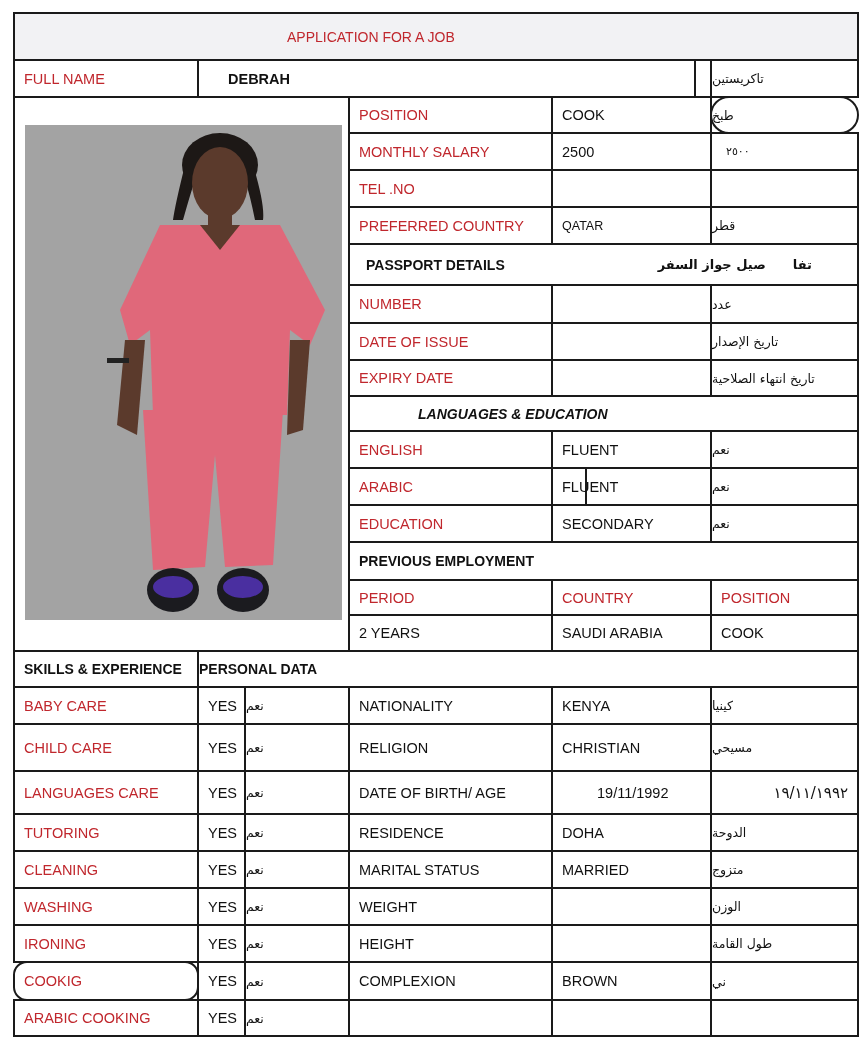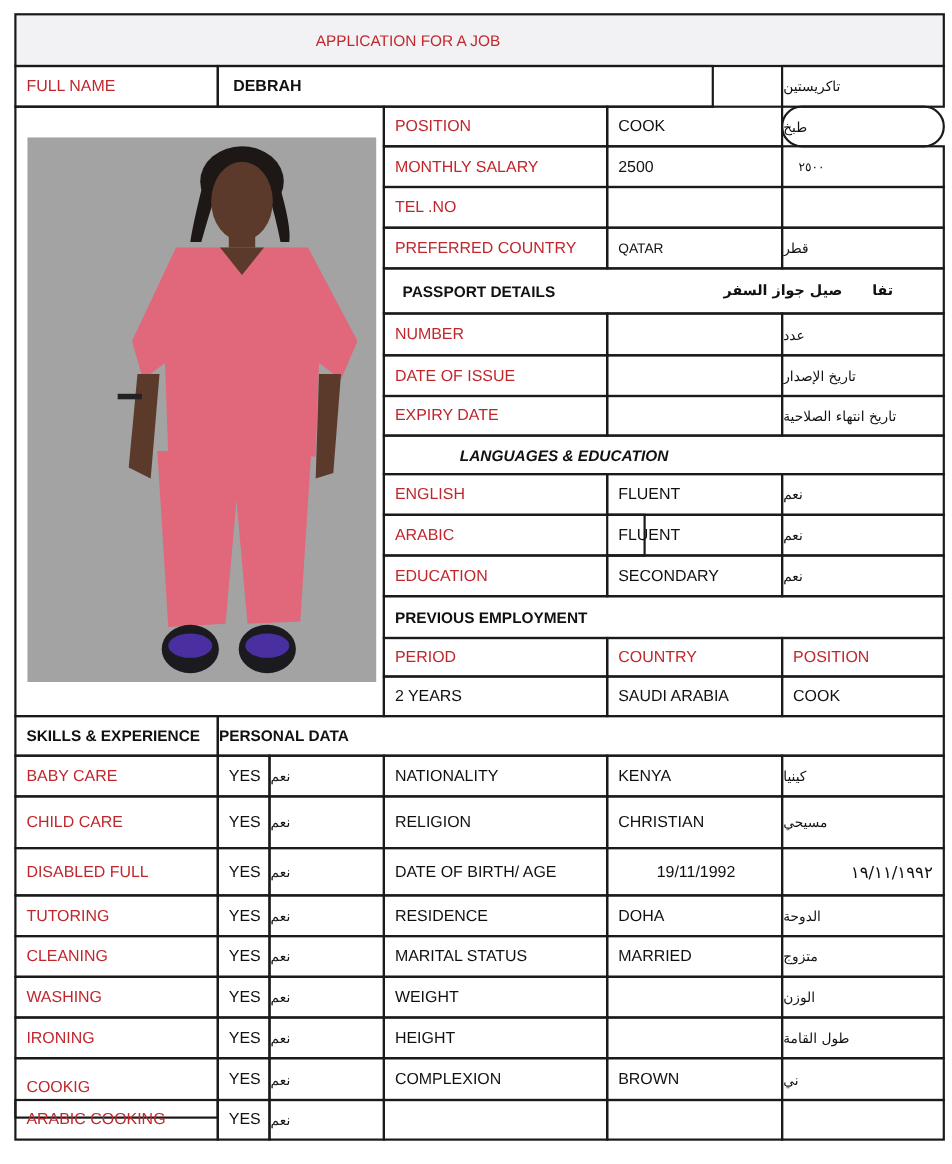--- a/index.html
+++ b/index.html
@@ -17,21 +17,21 @@
 </head>
 <body>
 
 <div class="cell header" style="left:13px;top:12px;width:846px;height:49px;">
   <span class="red" style="margin-left:272px;font-size:14px;">APPLICATION FOR A JOB</span>
 </div>
 
 <div class="cell pl" style="left:13px;top:59px;width:186px;height:39px;">
   <span class="red">FULL NAME</span>
 </div>
-<div class="cell pl" style="left:197px;top:59px;width:452px;height:39px;padding-left:13px;">
+<div class="cell pl" style="left:197px;top:59px;width:499px;height:39px;padding-left:29px;">
   <span class="bold">DEBRAH</span>
 </div>
 <div class="cell ar" style="left:710px;top:59px;width:149px;height:39px;">
   <span>تاكريستين</span>
 </div>
 
 <div class="cell" style="left:13px;top:96px;width:337px;height:556px;"></div>
 <div class="photo-wrap">
   <svg width="317" height="495" viewBox="0 0 317 495">
     <rect width="317" height="495" fill="#a3a3a3"></rect>
@@ -231,21 +231,21 @@
     <div class="cell pl" style="left: 348px; top: 723px; width: 205px; height: 49px;">
       <span>RELIGION</span>
     </div>
     <div class="cell pl" style="left: 551px; top: 723px; width: 161px; height: 49px;">
       <span>CHRISTIAN</span>
     </div>
     <div class="cell ar" style="left: 710px; top: 723px; width: 149px; height: 49px;">
       <span>مسيحي</span>
     </div>
     <div class="cell pl" style="left: 13px; top: 770px; width: 186px; height: 45px;">
-      <span class="red">DISABLED FULL</span>
+      <span class="red">LANGUAGES CARE</span>
     </div>
     <div class="cell pl" style="left: 197px; top: 770px; width: 49px; height: 45px; padding-left: 9px;">
       <span>YES</span>
     </div>
     <div class="cell ar" style="left: 244px; top: 770px; width: 106px; height: 45px;">
       <span>نعم</span>
     </div>
     <div class="cell pl" style="left: 348px; top: 770px; width: 205px; height: 45px;">
       <span>DATE OF BIRTH/ AGE</span>
     </div>
@@ -320,21 +320,21 @@
     </div>
     <div class="cell pl" style="left: 348px; top: 924px; width: 205px; height: 39px;">
       <span>HEIGHT</span>
     </div>
     <div class="cell pl" style="left: 551px; top: 924px; width: 161px; height: 39px;">
       <span></span>
     </div>
     <div class="cell ar" style="left: 710px; top: 924px; width: 149px; height: 39px;">
       <span>طول القامة</span>
     </div>
-    <div class="cell pl" style="left: 13px; top: 961px; width: 186px; height: 56px;">
+    <div class="cell pl" style="left: 13px; top: 961px; width: 186px; height: 40px; border-radius: 14px;">
       <span class="red">COOKIG</span>
     </div>
     <div class="cell pl" style="left: 197px; top: 961px; width: 49px; height: 40px; padding-left: 9px;">
       <span>YES</span>
     </div>
     <div class="cell ar" style="left: 244px; top: 961px; width: 106px; height: 40px;">
       <span>نعم</span>
     </div>
     <div class="cell pl" style="left: 348px; top: 961px; width: 205px; height: 40px;">
       <span>COMPLEXION</span>

